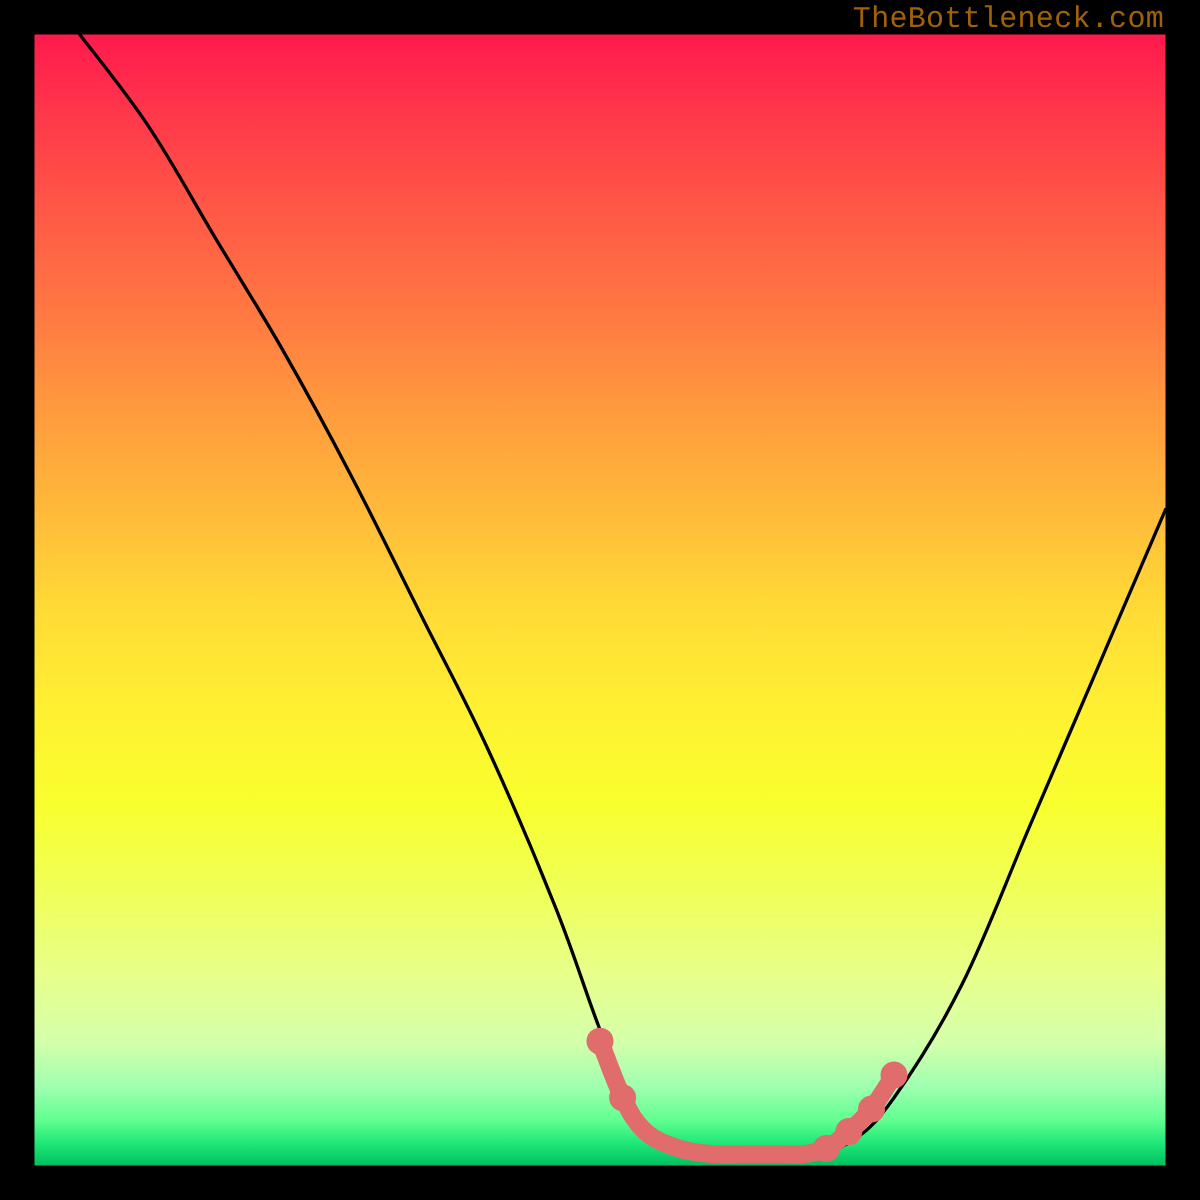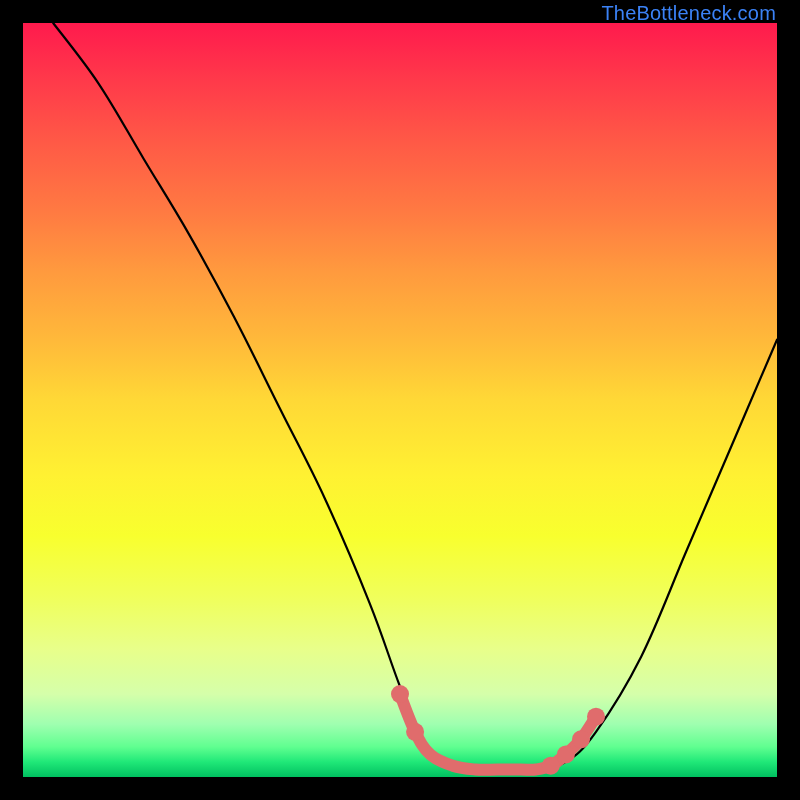--- a/index.html
+++ b/index.html
@@ -44,23 +44,23 @@
   svg.curve {
     position: absolute;
     left: 0; top: 0;
     width: 754px; height: 754px;
     overflow: visible;
   }
   .attribution {
     position: absolute;
     top: 2px;
     right: 24px;
-    font-family: Liberation Sans, sans-serif;
+    font-family: Liberation Mono, monospace;
     font-size: 20px;
-    color: #3b82f6;
+    color: #a16207;
     letter-spacing: 0.2px;
   }
 </style>
 </head>
 <body>
 
 <div class="frame">
   <div class="plot-area">
     <svg class="curve" viewBox="0 0 754 754">
       <path id="curve-path" fill="none" stroke="#000" stroke-width="2.2" stroke-linecap="round" d="M 30.2 0.0 C 38.3 10.9, 59.1 35.9, 75.4 60.3 C 91.7 84.7, 104.4 108.6, 120.6 135.7 C 136.9 162.9, 149.6 182.6, 165.9 211.1 C 182.2 239.6, 194.8 262.8, 211.1 294.1 C 227.4 325.3, 240.1 352.0, 256.4 384.5 C 272.6 417.1, 285.3 439.7, 301.6 475.0 C 317.9 510.3, 333.3 546.6, 346.8 580.6 C 360.4 614.5, 367.5 639.1, 377.0 663.5 C 386.5 687.9, 391.5 702.7, 399.6 716.3 C 407.8 729.9, 412.7 733.5, 422.2 738.9 C 431.7 744.3, 441.5 745.1, 452.4 746.5 C 463.3 747.8, 471.7 746.5, 482.6 746.5 C 493.4 746.5, 501.9 747.8, 512.7 746.5 C 523.6 745.1, 532.0 745.7, 542.9 738.9 C 553.7 732.1, 559.5 727.8, 573.0 708.8 C 586.6 689.8, 602.0 665.9, 618.3 633.4 C 634.6 600.8, 647.2 565.8, 663.5 527.8 C 679.8 489.8, 692.5 460.2, 708.8 422.2 C 725.0 384.2, 745.9 335.7, 754.0 316.7"></path>

